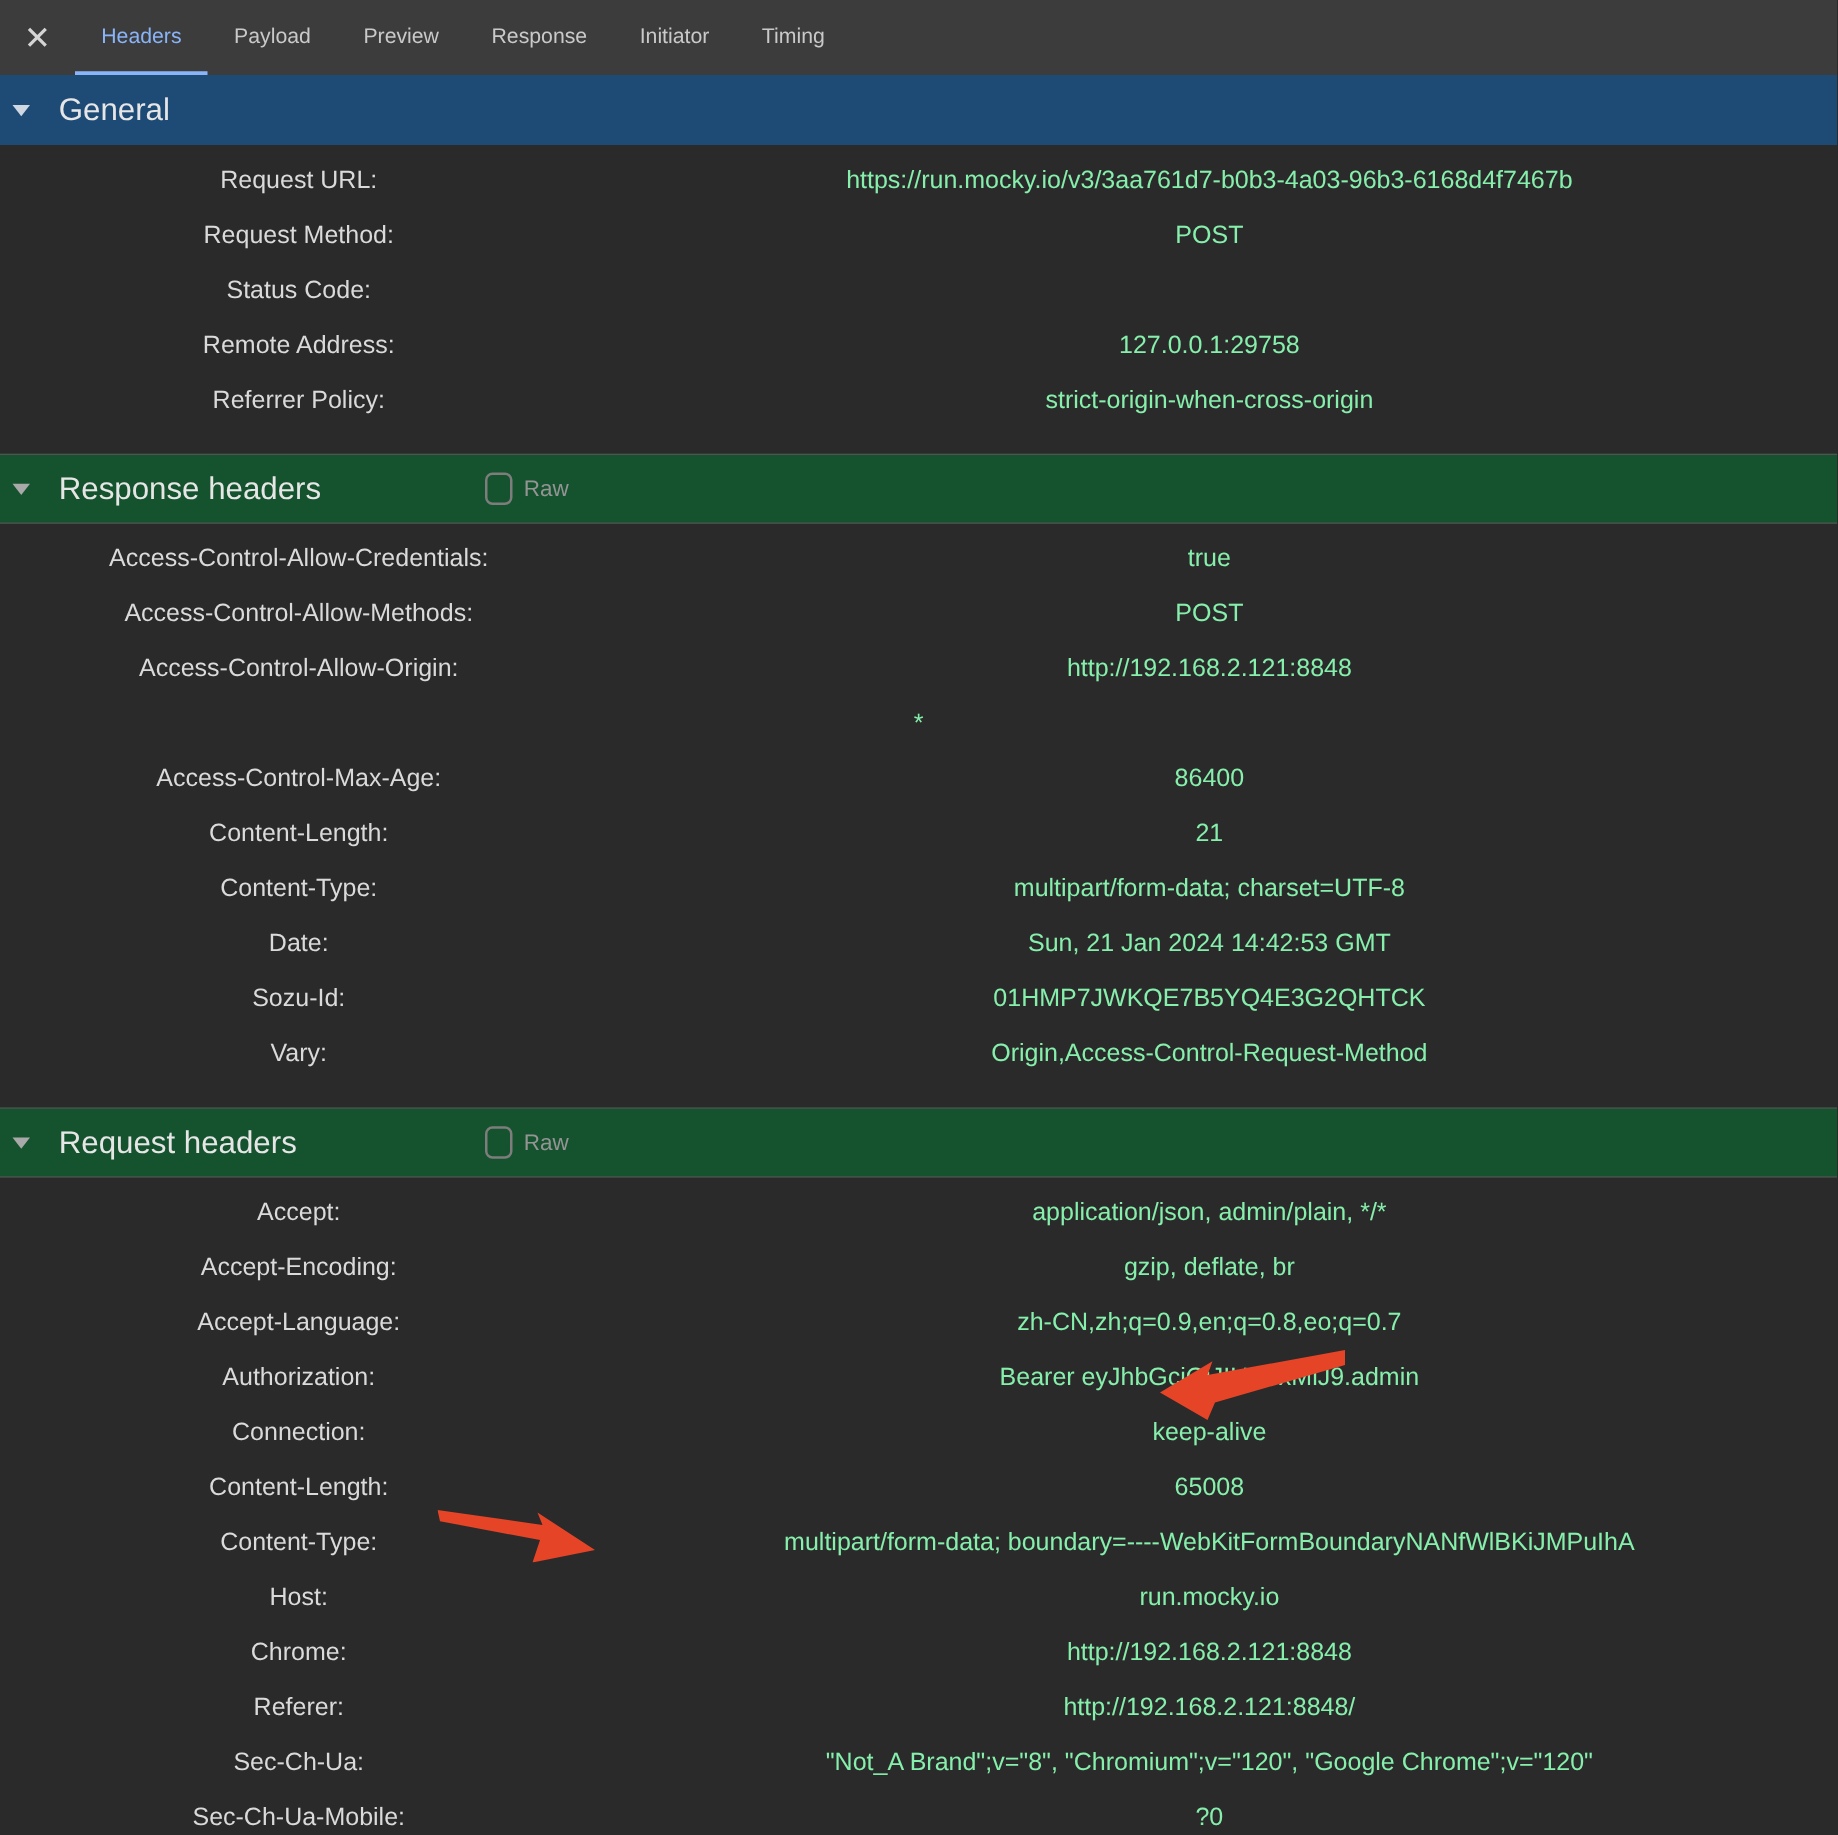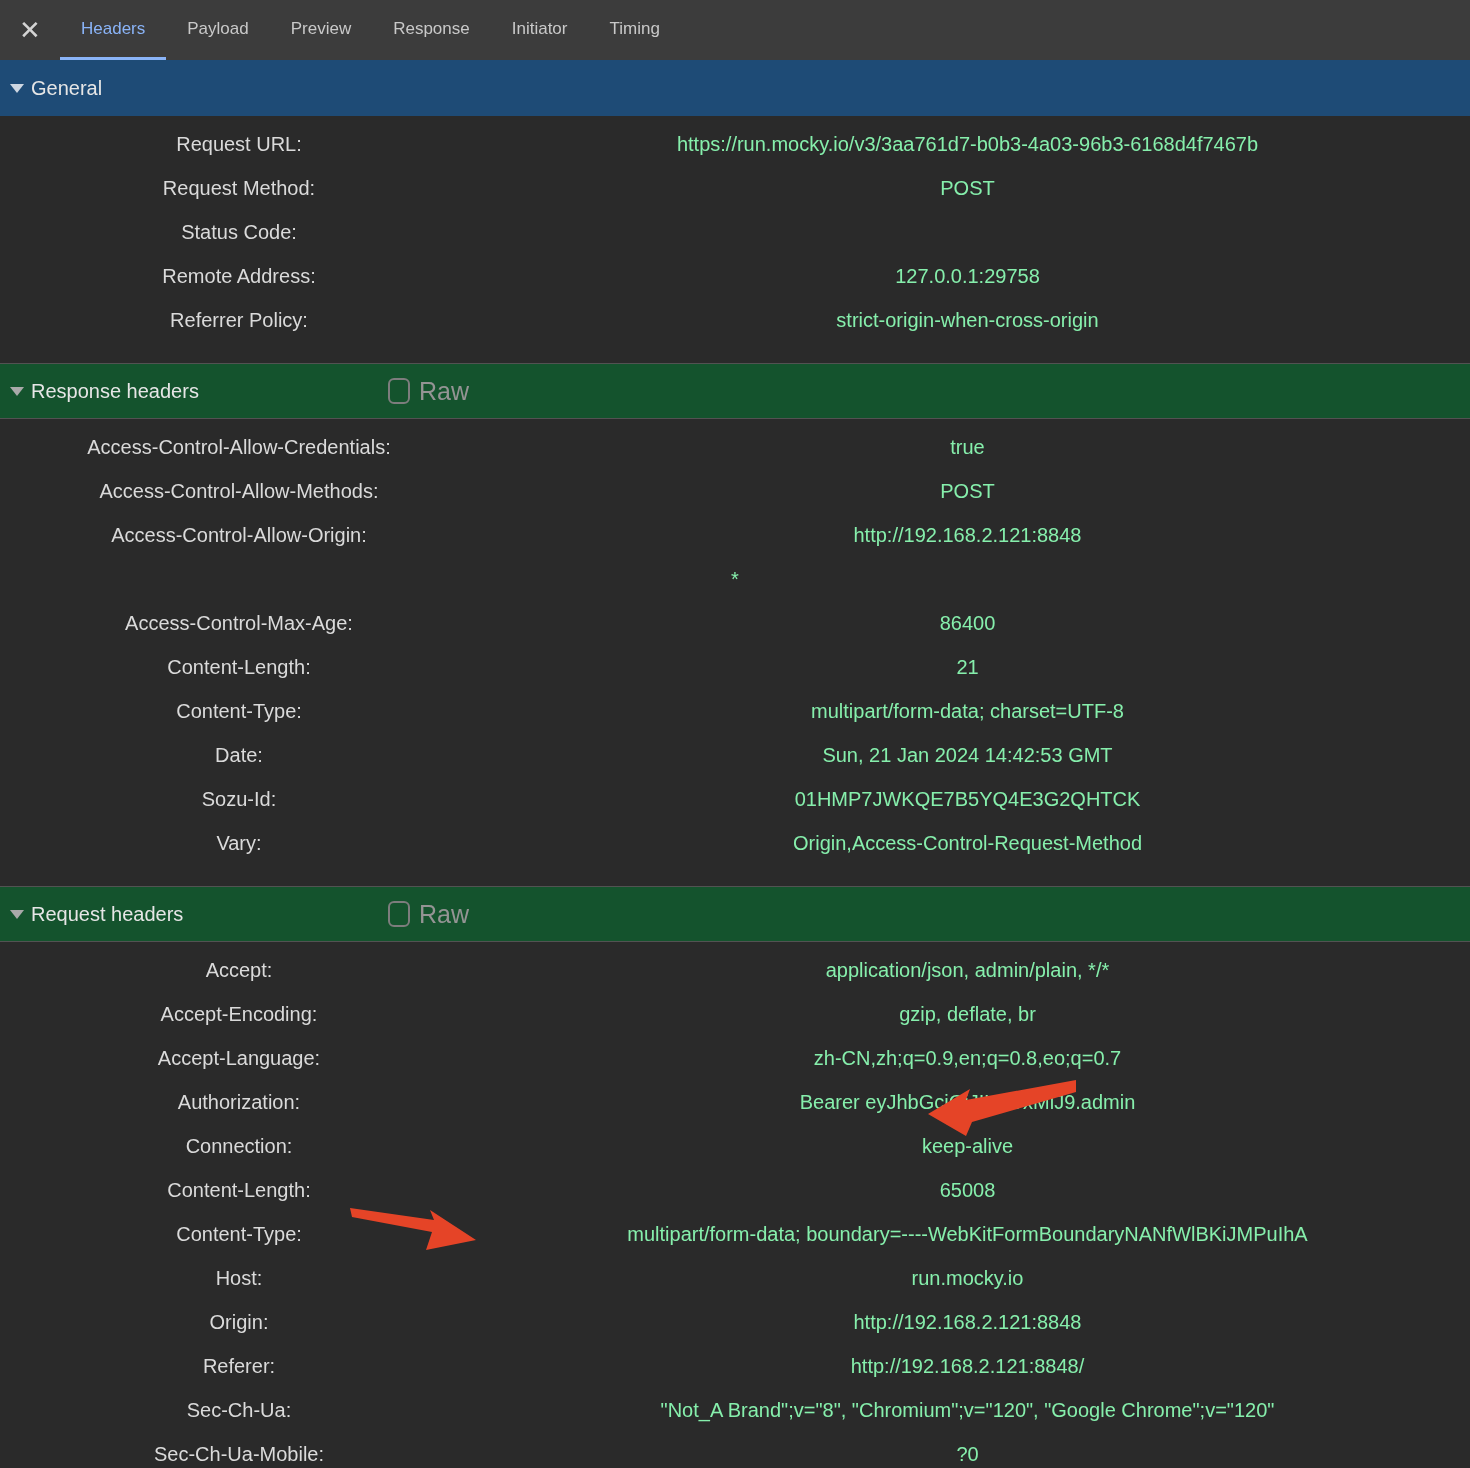--- a/index.html
+++ b/index.html
@@ -64,36 +64,36 @@
   .tri {
     width: 0; height: 0;
     border-left: 7px solid transparent;
     border-right: 7px solid transparent;
     border-top: 9px solid #a9a9a9;
     margin-right: 7px;
     display: inline-block;
     cursor: pointer;
   }
   .section-header.accent .tri { border-top-color: #ced7e2; }
-  .section-title { font-size: 20px; color: #e6e6e6; cursor: pointer; }
+  .section-title { font-size: 25px; color: #e6e6e6; cursor: pointer; margin-left: 16px; }
   .raw-wrap {
     position: absolute;
     left: 388px;
     display: flex;
     align-items: center;
     gap: 9px;
   }
   .raw-box {
     width: 22px; height: 26px;
     border: 2px solid #7d7d7d;
     border-radius: 6px;
     background: transparent;
     cursor: pointer;
   }
-  .raw-label { font-size: 25px; color: #949494; cursor: pointer; }
+  .raw-label { font-size: 18px; color: #949494; cursor: pointer; }
 
   .rows { padding: 6px 0 21px 0; }
   .row { display: flex; height: 44px; line-height: 44px; font-size: 20px; white-space: nowrap; text-align: center; }
   .row .key { flex: none; width: 465px; padding-left: 13px; color: #dadada; }
   .row .val { flex: 1; color: #86efac; }
   .dot {
     display: inline-block;
     width: 20px; height: 20px;
     border-radius: 50%;
     background: #5db560;
@@ -233,21 +233,21 @@
         </div>
         <div class="row">
           <span class="key">Content-Type:</span>
           <span class="val">multipart/form-data; boundary=----WebKitFormBoundaryNANfWlBKiJMPuIhA</span>
         </div>
         <div class="row">
           <span class="key">Host:</span>
           <span class="val">run.mocky.io</span>
         </div>
         <div class="row">
-          <span class="key">Origin:</span>
+          <span class="key">Chrome:</span>
           <span class="val">http://192.168.2.121:8848</span>
         </div>
         <div class="row">
           <span class="key">Referer:</span>
           <span class="val">http://192.168.2.121:8848/</span>
         </div>
         <div class="row">
           <span class="key">Sec-Ch-Ua:</span>
           <span class="val">"Not_A Brand";v="8", "Chromium";v="120", "Google Chrome";v="120"</span>
         </div>

